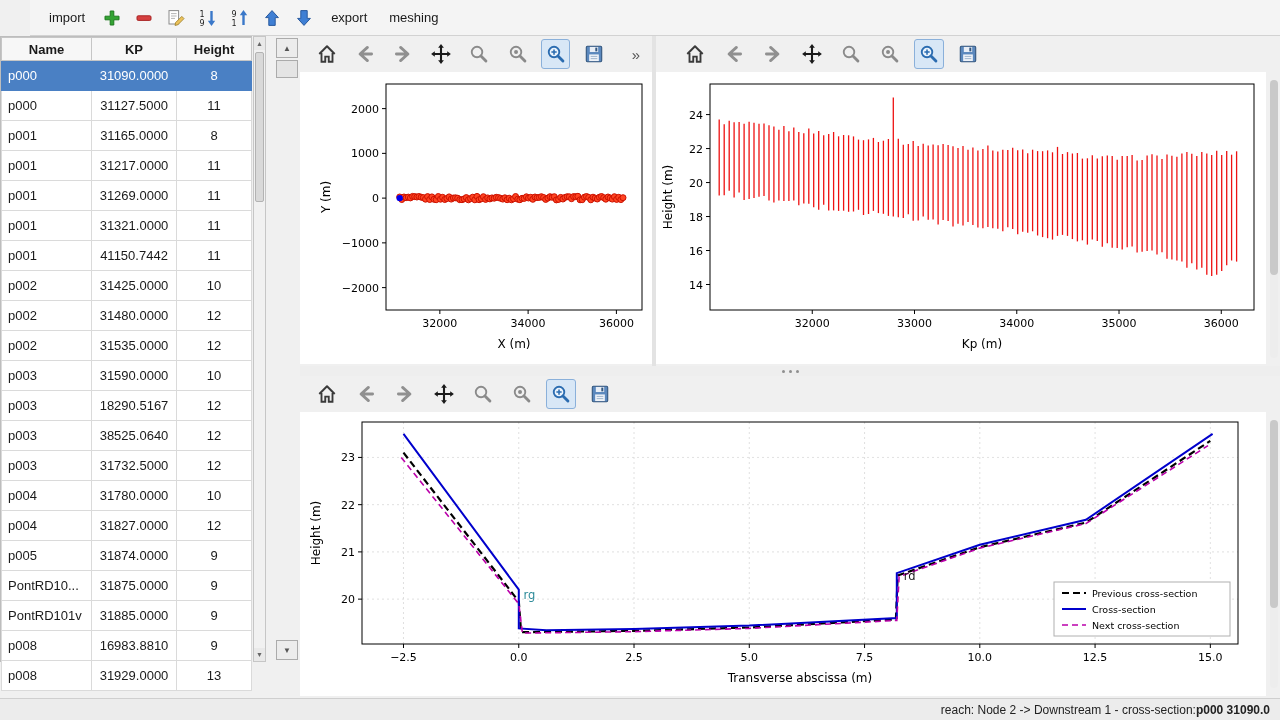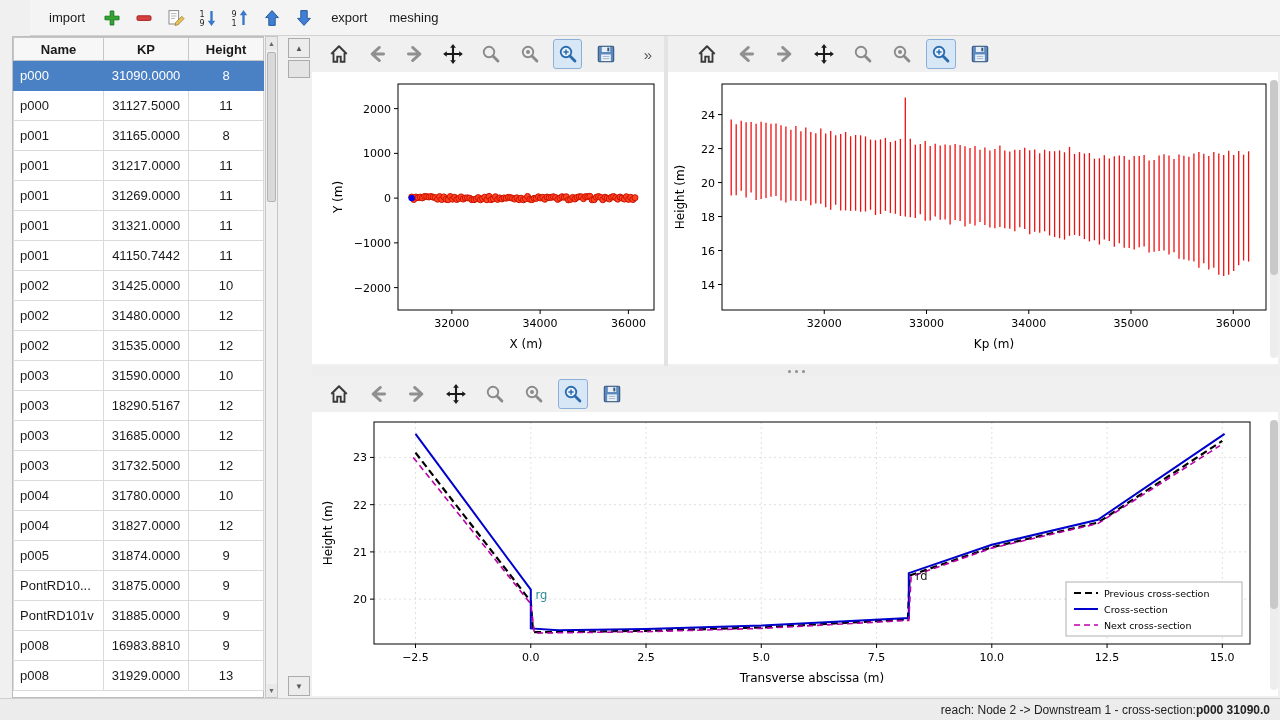--- a/index.html
+++ b/index.html
@@ -5,21 +5,21 @@
   *{margin:0;padding:0;box-sizing:border-box;}
   html,body{width:1280px;height:720px;overflow:hidden;}
   body{font-family:"Liberation Sans","DejaVu Sans",sans-serif;font-size:13px;background:#f0f0f0;color:#1a1a1a;}
   .app{width:1280px;height:720px;display:flex;flex-direction:column;}
 
   
   .toolbar-top{height:36px;background:#f4f4f4;border-bottom:1px solid #d2d2d2;display:flex;align-items:center;gap:4px;padding:0 10px;flex:0 0 36px;margin-left:30px;}
   .tb-text{background:transparent;border:none;font-family:inherit;font-size:13px;padding:4px 9px;cursor:pointer;color:#1a1a1a;}
   .tb-icon{background:transparent;border:1px solid transparent;width:28px;height:28px;display:flex;align-items:center;justify-content:center;cursor:pointer;border-radius:3px;}
 
-  .content{flex:1;display:flex;min-height:0;padding-left:12px;}
+  .content{flex:1;display:flex;min-height:0;}
 
   
   .left-panel{width:300px;flex:0 0 300px;display:flex;background:#f0f0f0;}
   .table-wrap{width:252px;background:#ffffff;border:1px solid #bdbdbd;}
   table{border-collapse:collapse;width:250px;table-layout:fixed;}
   th{font-weight:bold;background:#f7f7f7;border:1px solid #c6c6c6;height:23px;font-size:13px;text-align:center;}
   td{border:1px solid #dadada;height:30px;font-size:13px;text-align:center;overflow:hidden;white-space:nowrap;background:#fff;}
   td.name{text-align:left;padding-left:6px;margin-left:43px;}
   tr.selected td{background:var(--sel,#4a80c4);color:#ffffff;border-color:#4a80c4;}
 
@@ -50,21 +50,21 @@
   svg.canvas{background:#ffffff;display:block;}
   svg text{font-family:"DejaVu Sans",sans-serif;}
 
   .v-scrollbar{position:absolute;right:2px;top:44px;bottom:8px;width:8px;background:#ededed;border-radius:4px;}
   .v-scrollbar .vthumb{position:absolute;left:0;right:0;top:0;height:70%;background:#c9c9c9;border-radius:4px;}
 
   .h-splitter{height:10px;flex:0 0 10px;background:#eeeeee;display:flex;align-items:center;justify-content:center;gap:4px;cursor:row-resize;}
   .h-splitter i{width:3px;height:3px;border-radius:50%;background:#8f8f8f;display:block;}
 
   
-  .status-bar{height:22px;flex:0 0 22px;background:#ececec;border-top:1px solid #cfcfcf;display:flex;align-items:center;justify-content:flex-end;padding:0 10px;font-size:12px;color:#222;}
+  .status-bar{height:22px;flex:0 0 22px;background:#ececec;border-top:1px solid #cfcfcf;display:flex;align-items:center;justify-content:flex-end;padding:0 10px;font-size:12px;color:#222;margin-top:36px;}
 </style>
 </head>
 <body>
 
 <div class="app">
 
   <div class="toolbar-top">
     <button class="tb-text">import</button>
     <button class="tb-icon">
       <svg width="20" height="20" viewBox="0 0 20 20">
@@ -186,21 +186,21 @@
                 <td>31590.0000</td>
                 <td>10</td>
               </tr>
               <tr>
                 <td class="name">p003</td>
                 <td>18290.5167</td>
                 <td>12</td>
               </tr>
               <tr>
                 <td class="name">p003</td>
-                <td>31685.0000</td>
+                <td>38525.0640</td>
                 <td>12</td>
               </tr>
               <tr>
                 <td class="name">p003</td>
                 <td>31732.5000</td>
                 <td>12</td>
               </tr>
               <tr>
                 <td class="name">p004</td>
                 <td>31780.0000</td>

